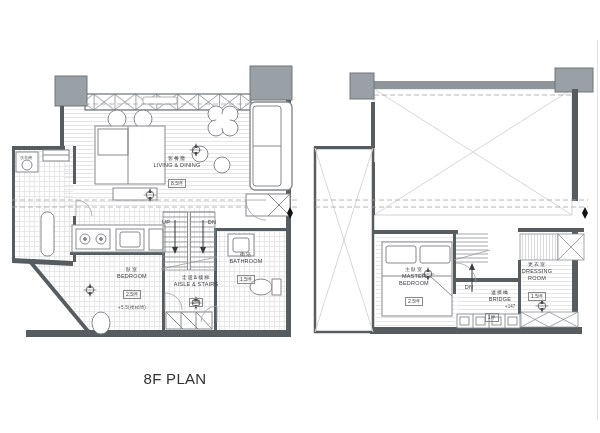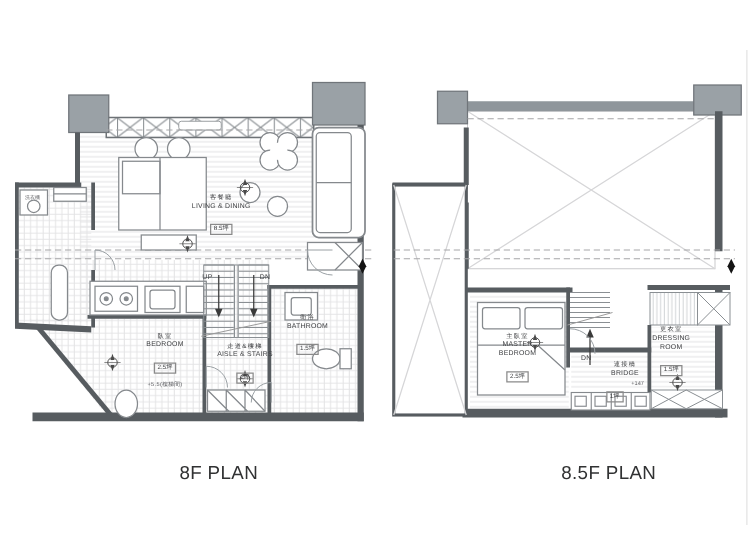--- a/index.html
+++ b/index.html
@@ -315,16 +315,15 @@
       <span class="note-inline">+147</span>
     </span>
   </div>
 
   <div class="label" style="left:505px;top:261px;width:64px">
     <span class="zh">更衣室</span>
     <span class="en narrow">DRESSING ROOM</span>
     <span class="arearow"><span class="area">1.5坪</span></span>
   </div>
 
-  <div class="plan-title" style="left:427px;top:370px;width:120px">8.5F PLAN</div>
 
   <div class="edge-line"></div>
 </div>
 
 </body></html>

